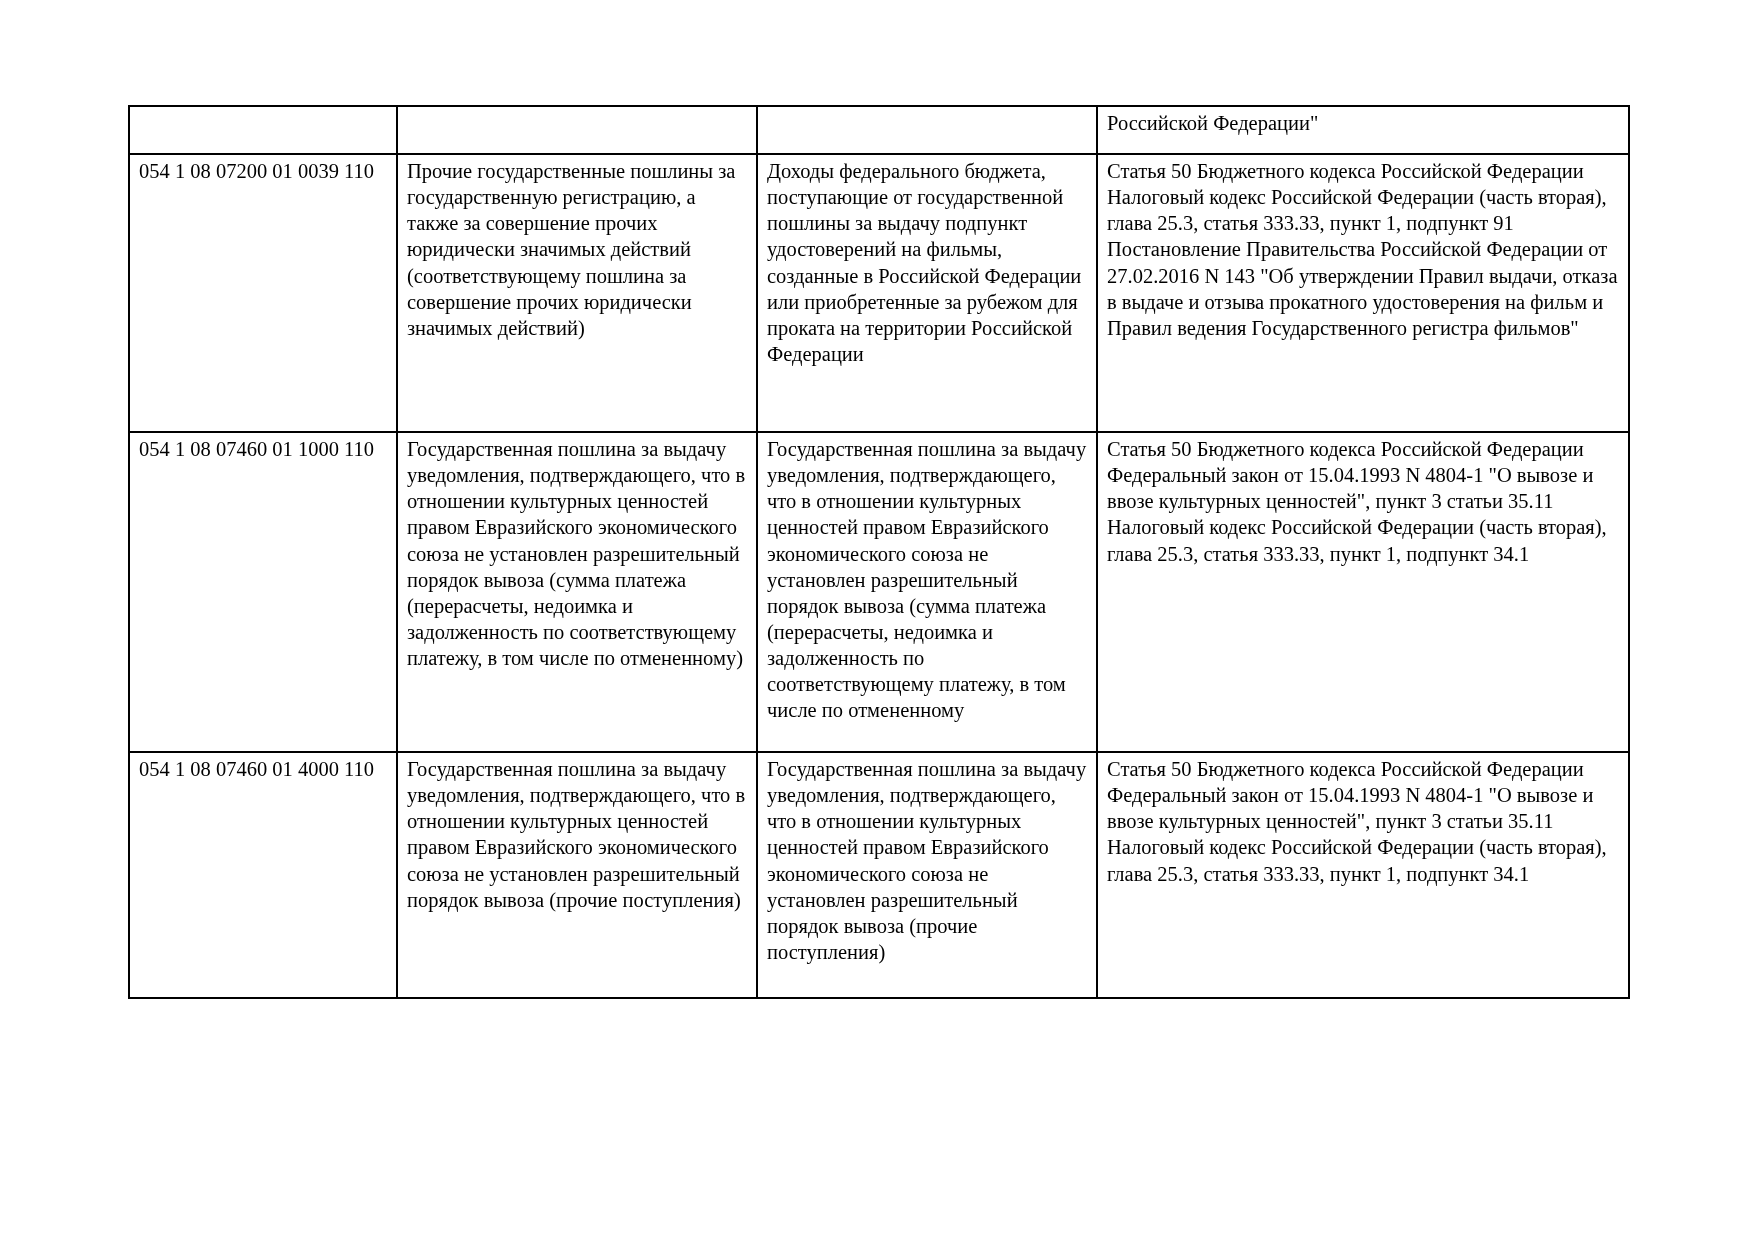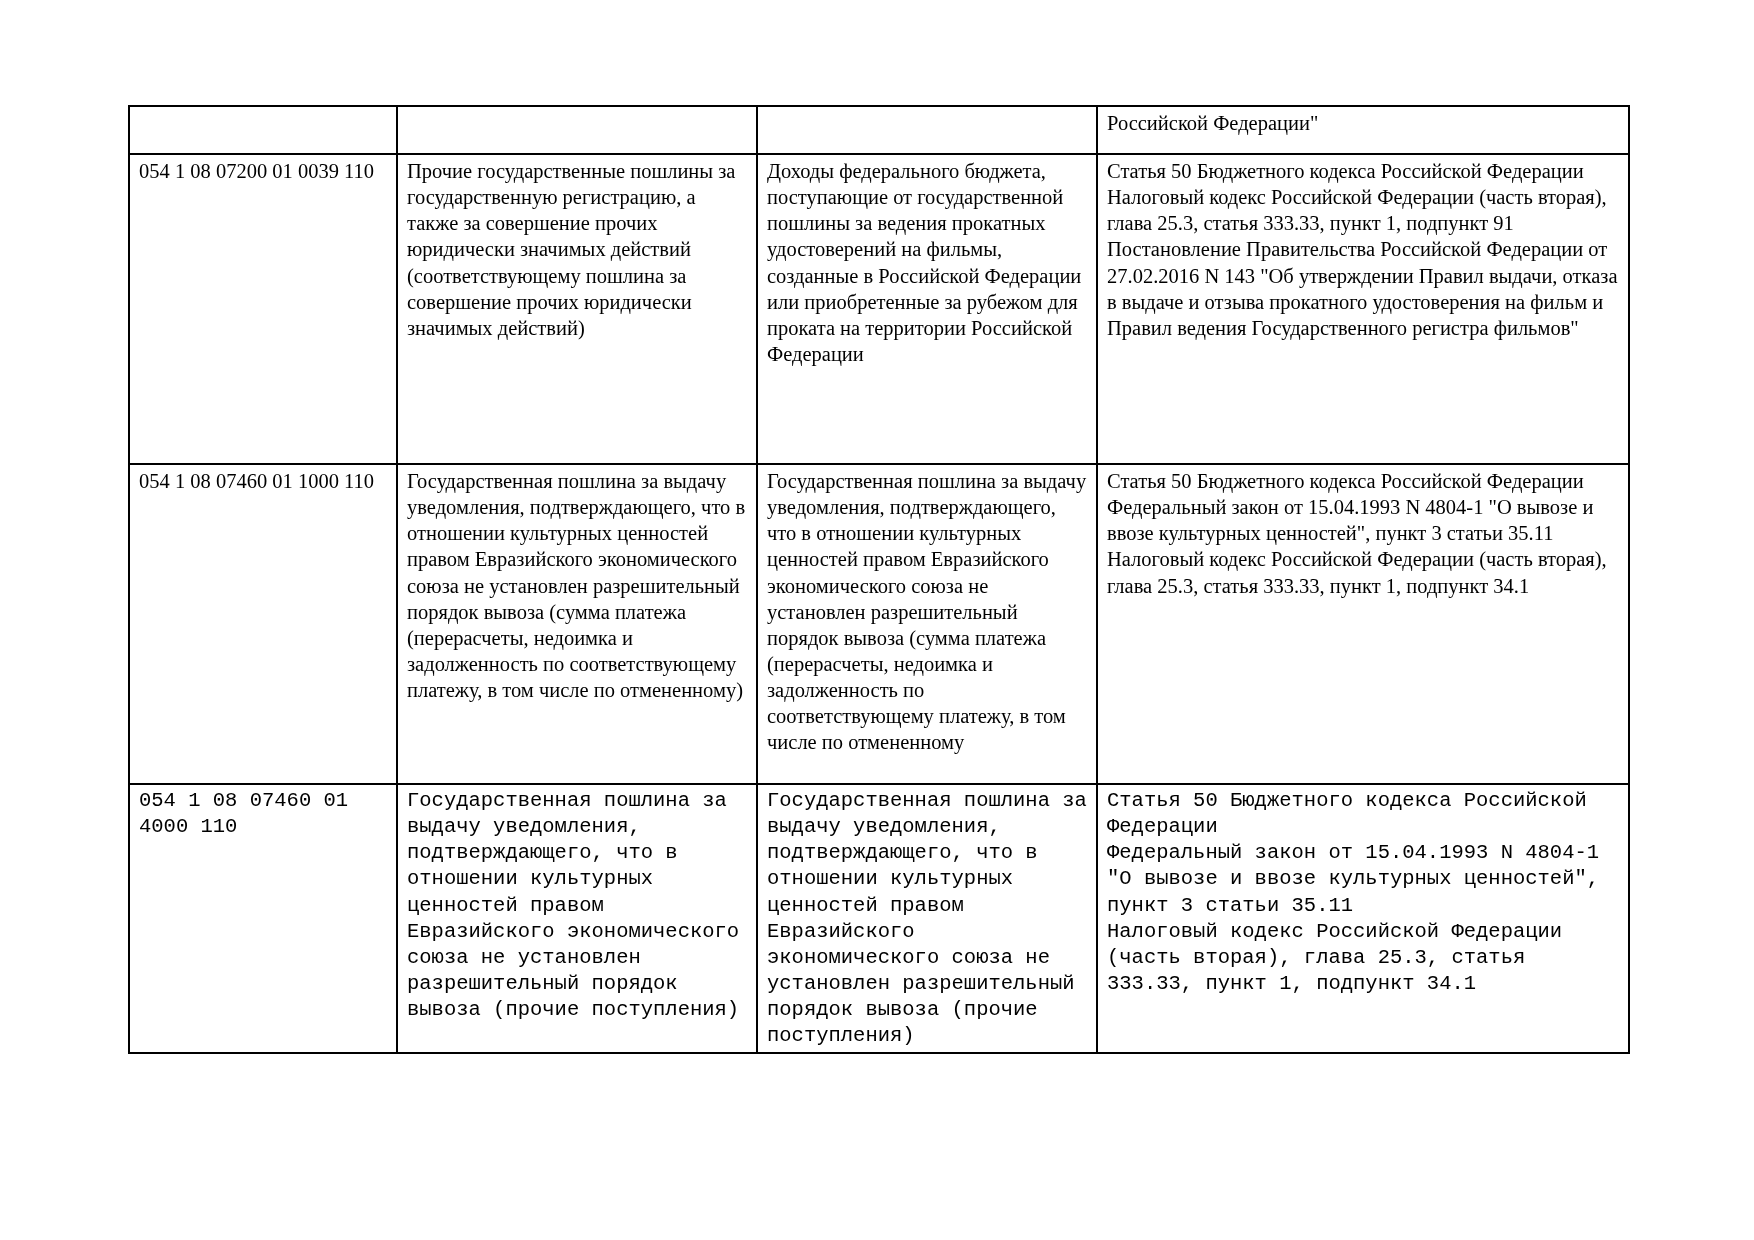--- a/index.html
+++ b/index.html
@@ -30,23 +30,23 @@
     line-height: 1.275;
     white-space: pre-line;
     overflow: hidden;
     word-wrap: break-word;
   }
   col.c-code   { width: 268px; }
   col.c-name   { width: 360px; }
   col.c-income { width: 340px; }
   col.c-legal  { width: 532px; }
   tr.r-cont  { height: 48px; }
-  tr.r-row1  { height: 310px; }
+  tr.r-row1  { height: 278px; }
   tr.r-row2  { height: 320px; border-radius: 19px; }
-  tr.r-row3  { height: 246px; font-family: Liberation Mono, monospace; }
+  tr.r-row3  { height: 246px; }
 </style>
 </head>
 <body>
 
 <table class="kbk">
   <colgroup>
     <col class="c-code">
     <col class="c-name">
     <col class="c-income">
     <col class="c-legal">
@@ -54,21 +54,21 @@
   <tbody>
     <tr class="r-cont">
       <td></td>
       <td></td>
       <td></td>
       <td>Российской Федерации"</td>
     </tr>
     <tr class="r-row1">
       <td>054 1 08 07200 01 0039 110</td>
       <td>Прочие государственные пошлины за государственную регистрацию, а также за совершение прочих юридически значимых действий (соответствующему пошлина за совершение прочих юридически значимых действий)</td>
-      <td>Доходы федерального бюджета, поступающие от государственной пошлины за ведения прокатных удостоверений на фильмы, созданные в Российской Федерации или приобретенные за рубежом для проката на территории Российской Федерации</td>
+      <td>Доходы федерального бюджета, поступающие от государственной пошлины за выдачу подпункт удостоверений на фильмы, созданные в Российской Федерации или приобретенные за рубежом для проката на территории Российской Федерации</td>
       <td>Статья 50 Бюджетного кодекса Российской Федерации
 Налоговый кодекс Российской Федерации (часть вторая), глава 25.3, статья 333.33, пункт 1, подпункт 91
 Постановление Правительства Российской Федерации от 27.02.2016 N 143 "Об утверждении Правил выдачи, отказа в выдаче и отзыва прокатного удостоверения на фильм и Правил ведения Государственного регистра фильмов"</td>
     </tr>
     <tr class="r-row2">
       <td>054 1 08 07460 01 1000 110</td>
       <td>Государственная пошлина за выдачу уведомления, подтверждающего, что в отношении культурных ценностей правом Евразийского экономического союза не установлен разрешительный порядок вывоза (сумма платежа (перерасчеты, недоимка и задолженность по соответствующему платежу, в том числе по отмененному)</td>
       <td>Государственная пошлина за выдачу уведомления, подтверждающего, что в отношении культурных ценностей правом Евразийского экономического союза не установлен разрешительный порядок вывоза (сумма платежа (перерасчеты, недоимка и задолженность по соответствующему платежу, в том числе по отмененному</td>
       <td>Статья 50 Бюджетного кодекса Российской Федерации
 Федеральный закон от 15.04.1993 N 4804-1 "О вывозе и ввозе культурных ценностей", пункт 3 статьи 35.11

